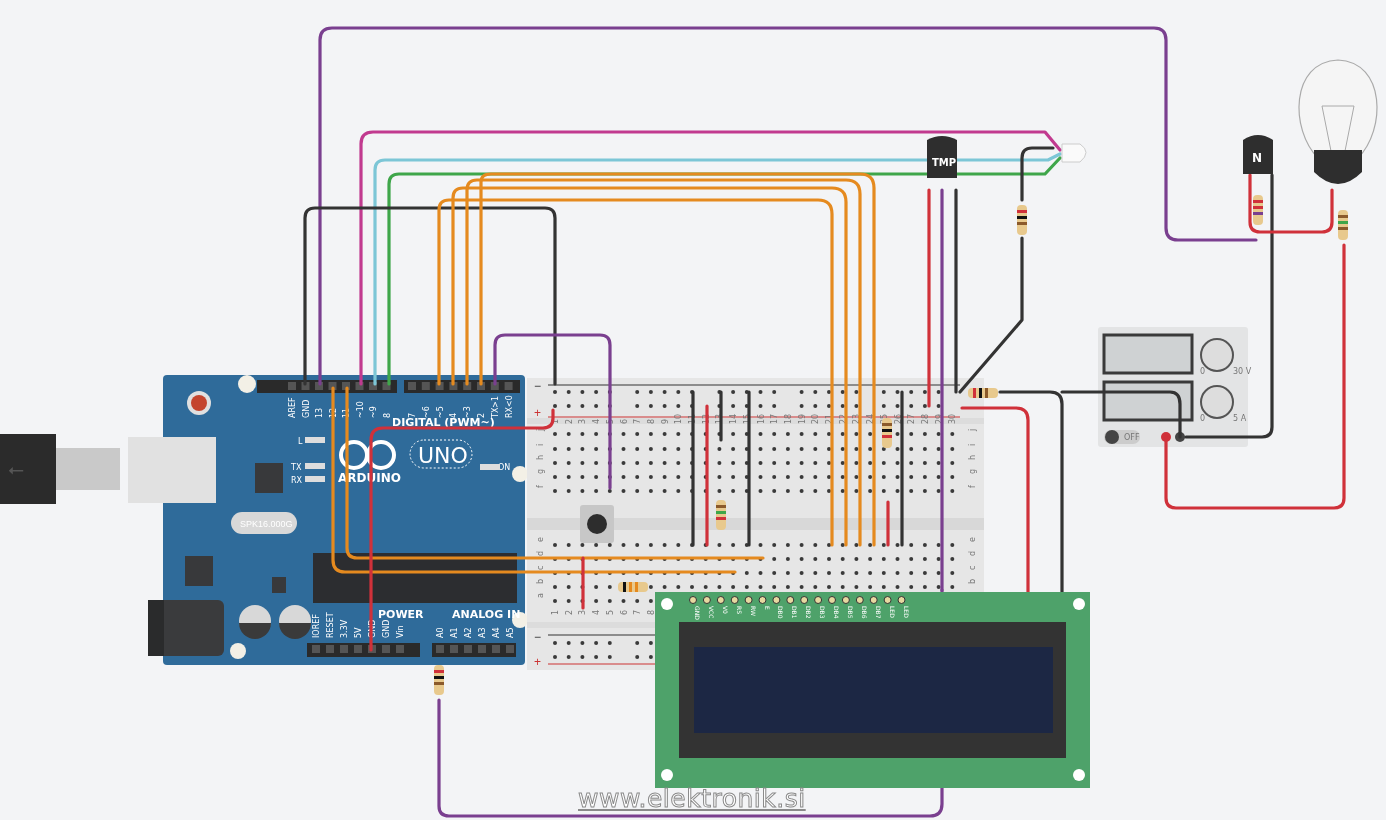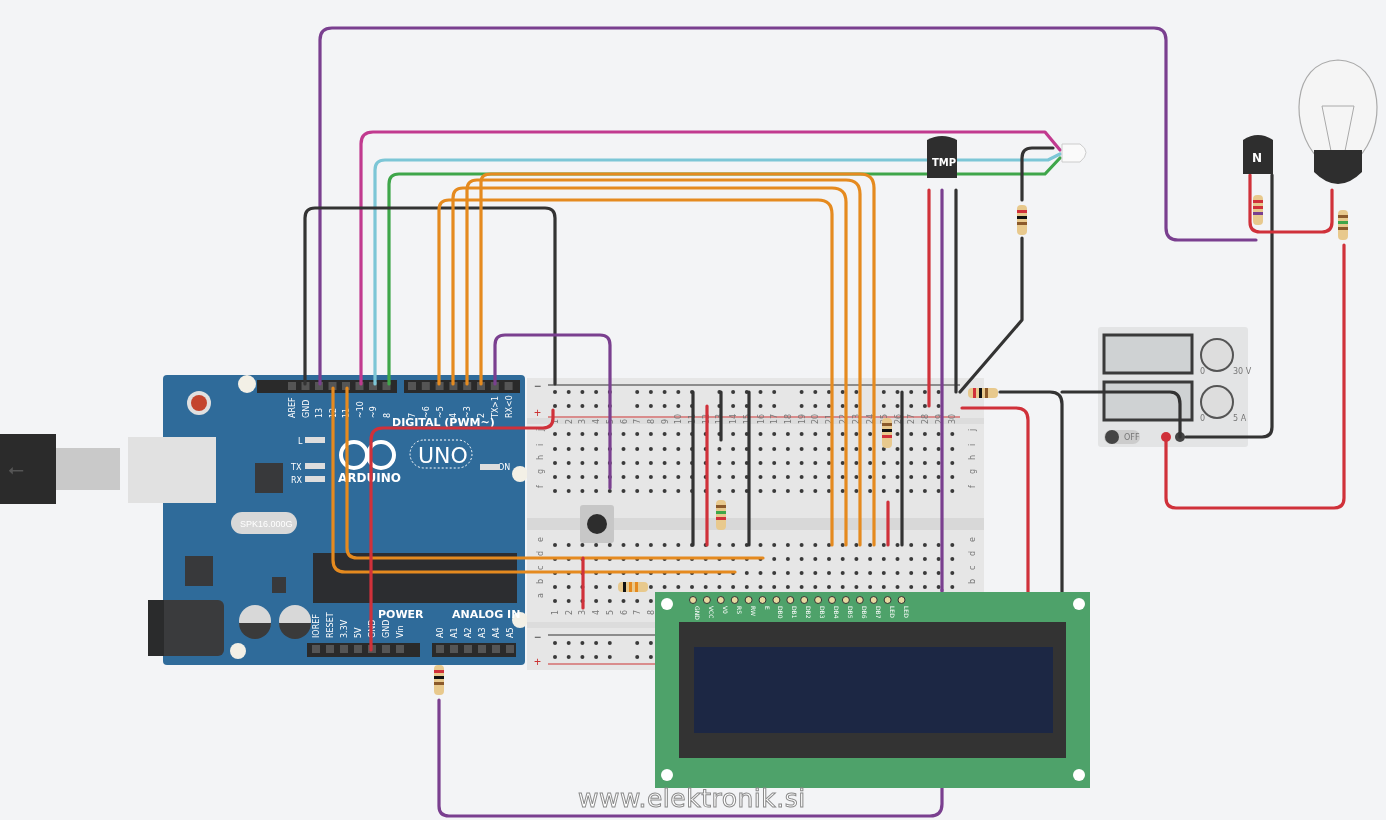--- a/index.html
+++ b/index.html
@@ -1,21 +1,21 @@
 <!DOCTYPE html>
 <html><head>
 <meta charset="utf-8">
 <style>
   html,body{margin:0;padding:0;background:#f3f4f6;}
   body{width:1386px;height:820px;overflow:hidden;position:relative;font-family:"Liberation Sans",sans-serif;}
   svg{position:absolute;left:0;top:0;}
   .lbl{font-family:"DejaVu Sans",sans-serif;fill:#fff;}
   .bbl{font-family:"DejaVu Sans",sans-serif;fill:#777;font-size:8px;}
   .watermark{position:absolute;left:578px;top:784px;font-family:"DejaVu Sans",sans-serif;font-size:25px;color:#fff;
-     -webkit-text-stroke:1px #8a8a8a;letter-spacing:0.5px;}
+     -webkit-text-stroke:1px #8a8a8a;letter-spacing:0.5px;text-decoration:underline;}
 </style>
 </head>
 <body>
 
 <svg width="1386" height="820" viewBox="0 0 1386 820">
 
   <g>
     <rect x="0" y="434" width="56" height="70" fill="#2b2b2b"></rect>
     <rect x="56" y="448" width="64" height="42" fill="#c9c9c9"></rect>
     <text x="8" y="476" font-size="20" fill="#555">⭠</text>

